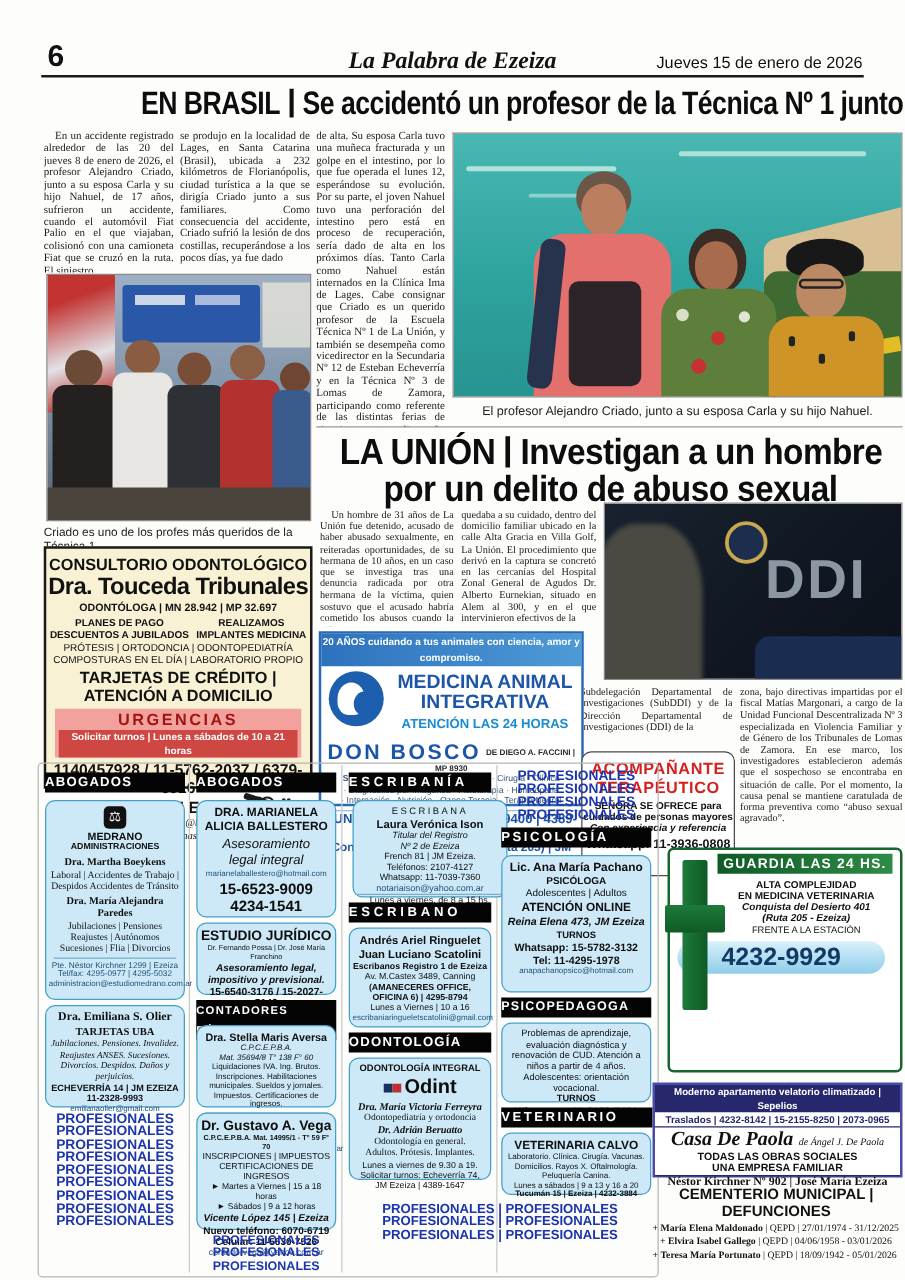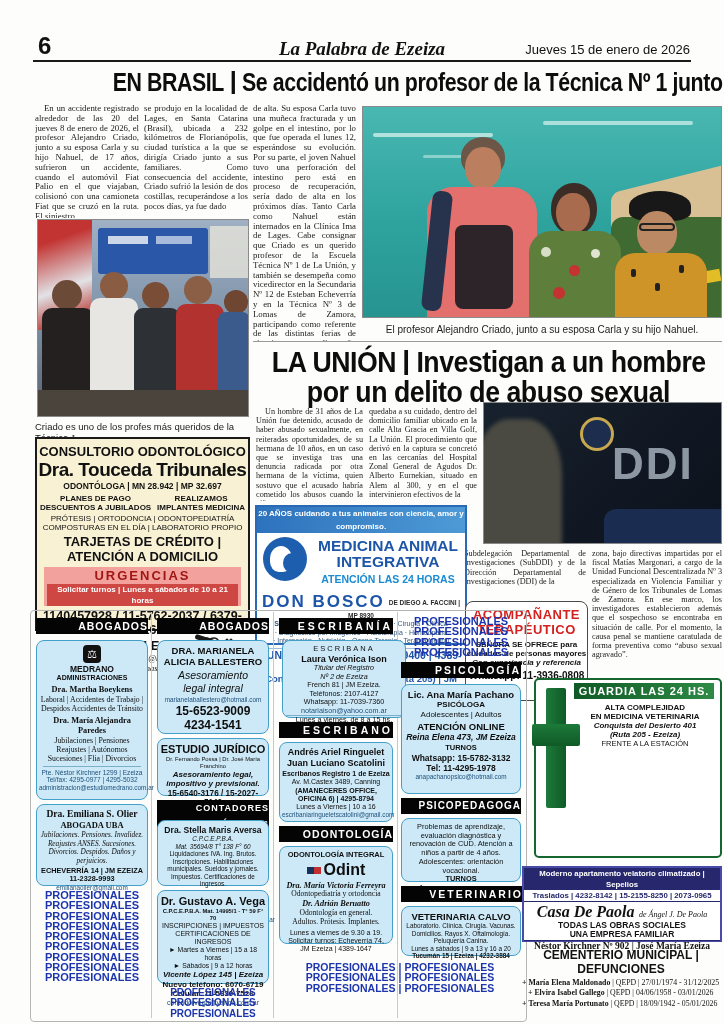--- a/index.html
+++ b/index.html
@@ -13,21 +13,21 @@
   .body-col{font-family:"Liberation Serif","DejaVu Serif",serif;font-size:8.8px;line-height:9.8px;text-align:justify;color:#1b1b1b;overflow:hidden}
   .indent{text-indent:9px}
   .caption{font-size:9.5px;color:#222}
   .rule{background:#1a1a1a}
   .grayrule{background:#9a9a9a}
   .photo{border:1px solid #8a8a8a;overflow:hidden}
   .kbar{display:inline-block;width:4px;background:#0d0d0d;margin:0 9px;vertical-align:-3px}
   .headline{font-weight:800;color:#0d0d0d;letter-spacing:-0.5px}
   .hl-inner{display:inline-block;white-space:nowrap;transform:scaleX(0.82);transform-origin:center}
   .hl2-inner{display:inline-block;white-space:nowrap;transform:scaleX(0.92);transform-origin:center}
-  .hdrbar{background:#040404;color:#fff;font-weight:bold;text-align:right;font-size:10.5px;line-height:16px;letter-spacing:1px}
+  .hdrbar{background:#040404;color:#fff;font-weight:bold;text-align:left;font-size:10.5px;line-height:16px;letter-spacing:1px}
   .bluebox{background:#cde9f7;border:1px solid #44a0c9;border-radius:8px;text-align:center;font-size:7.5px;line-height:1.18;padding:4px 2px;color:#0e0e0e}
   .prof{color:#1c35ad;font-weight:800;font-size:11px;line-height:10.3px;white-space:nowrap}
   .sep{border-top:1px solid #7aafc9;margin:2px 4px}
   .tiny{font-size:6.4px}
   .vline{width:1px;background:#c9c9c9}
   
   .dental{background:#f8f1d4;border:2px solid #1a1a1a;text-align:center;padding-top:5px}
   .urg{background:#f2a19c;margin:3px 7px 2px;padding-top:1px}
   .urgbar{background:#cf4742;color:#fff;font-size:8px;font-weight:bold;line-height:11px;margin:1px 3px 3px}
   
@@ -218,21 +218,21 @@
   <div class="serif" style="font-size:7.8px">Laboral | Accidentes de Trabajo | Despidos Accidentes de Tránsito</div>
   <div class="serif b" style="font-size:8.3px;margin-top:3px">Dra. María Alejandra Paredes</div>
   <div class="serif" style="font-size:7.8px">Jubilaciones | Pensiones Reajustes | Autónomos Sucesiones | Flia | Divorcios</div>
   <div class="sep"></div>
   <div style="font-size:6.6px;color:#1d4f7a">Pte. Néstor Kirchner 1299 | Ezeiza</div>
   <div style="font-size:6.6px;color:#1d4f7a">Tel/fax: 4295-0977 | 4295-5032</div>
   <div class="tiny" style="color:#1d4f7a">administracion@estudiomedrano.com.ar</div>
 </div>
 <div class="abs bluebox" style="left:36px;top:804px;width:112px;height:82px">
   <div class="serif b" style="font-size:9.5px">Dra. Emiliana S. Olier</div>
-  <div class="serif b" style="font-size:8.5px">ABOGADA UBA</div>
+  <div class="serif b" style="font-size:8.5px">TARJETAS UBA</div>
   <div class="serif i" style="font-size:7.3px;margin-top:1px">Jubilaciones. Pensiones. Invalidez. Reajustes ANSES. Sucesiones. Divorcios. Despidos. Daños y perjuicios.</div>
   <div class="b" style="font-size:7.3px;margin-top:1px">ECHEVERRÍA 14 | JM EZEIZA</div>
   <div class="b" style="font-size:7.3px">11-2328-9993</div>
   <div class="tiny" style="color:#1d4f7a">emilianaolier@gmail.com</div>
 </div>
 <div class="abs" style="left:36px;top:890px;width:112px;text-align:center">
   <div class="prof">PROFESIONALES</div>
   <div class="prof">PROFESIONALES</div>
   <div class="prof">PROFESIONALES</div>
   <div class="prof">PROFESIONALES</div>
@@ -370,20 +370,21 @@
   <div class="abs" style="left:10px;top:8px;width:20px;height:120px;background:linear-gradient(90deg,#1d7a3a,#0f5a26);border-radius:2px"></div>
   <div class="abs" style="left:-4px;top:44px;width:48px;height:22px;background:linear-gradient(180deg,#1d7a3a,#0f5a26);border-radius:2px"></div>
   <div class="guard" style="margin:3px 6px 0 38px">GUARDIA LAS 24 HS.</div>
   <div class="center" style="margin-left:34px">
     <div class="b" style="font-size:8px;margin-top:4px">ALTA COMPLEJIDAD</div>
     <div class="b" style="font-size:8px">EN MEDICINA VETERINARIA</div>
     <div class="b i" style="font-size:8px">Conquista del Desierto 401</div>
     <div class="b i" style="font-size:8px">(Ruta 205 - Ezeiza)</div>
     <div style="font-size:7.5px">FRENTE A LA ESTACIÓN</div>
   </div>
+  <div class="pill" style="margin:5px 12px 0 6px">4232-9929</div>
 </div>
 
 <div class="abs funeral" style="left:522px;top:866px;width:200px;height:76px">
   <div class="funtop">Moderno apartamento velatorio climatizado | Sepelios</div>
   <div class="funtop2">Traslados | 4232-8142 | 15-2155-8250 | 2073-0965</div>
   <div class="center" style="margin-top:1px">
     <span class="serif b i" style="font-size:16px">Casa De Paola</span>
     <span class="serif i" style="font-size:8px">de Ángel J. De Paola</span>
   </div>
   <div class="center b" style="font-size:8.5px;line-height:9px">TODAS LAS OBRAS SOCIALES</div>

